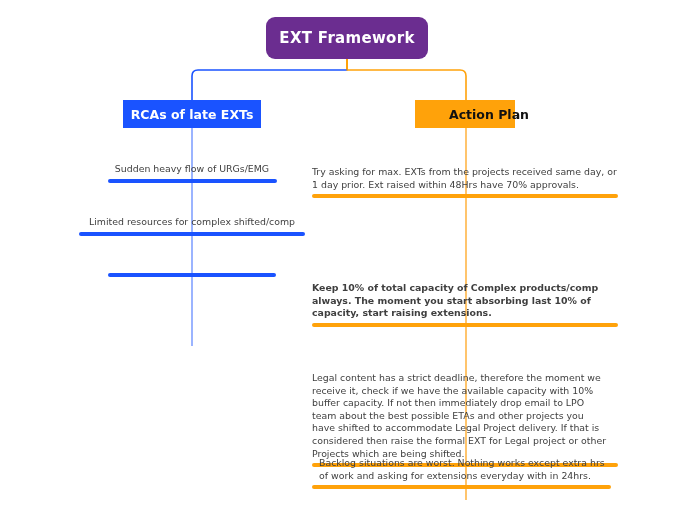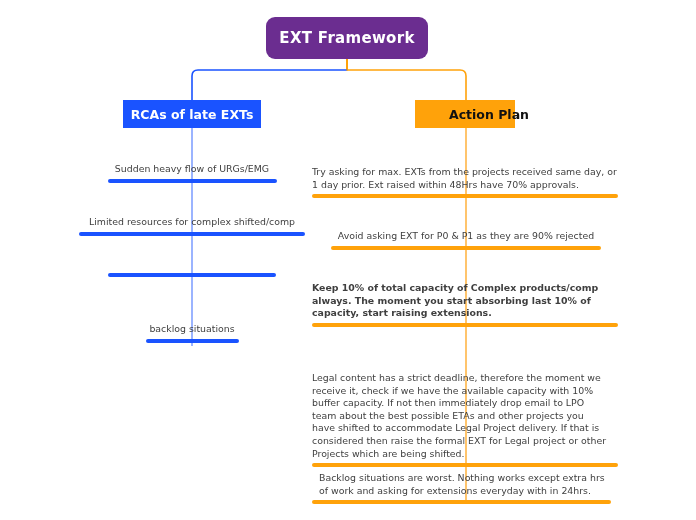--- a/index.html
+++ b/index.html
@@ -142,47 +142,39 @@
 
   <div class="leaf leaf-left" style="left:78px; top:216px; width:228px;">
     <span class="leaf-text">Limited resources for complex shifted/comp</span>
     <span class="leaf-bar" style="width:226px; margin-left:1px;"></span>
   </div>
 
   <div class="leaf leaf-left" style="left:78px; top:270px; width:228px;">
     <span class="leaf-bar" style="width:168px; margin-left:30px;"></span>
   </div>
 
-  <div class="leaf leaf-left" style="left:78px; top:323px; width:228px;">
-    <span class="leaf-text">backlog situations</span>
-    <span class="leaf-bar" style="width:93px; margin-left:68px;"></span>
-  </div>
 
   <div class="branch-node branch-right">
     <span class="label">Action Plan</span>
   </div>
 
   <div class="leaf leaf-right" style="left:312px; top:166px; width:306px;">
     <span class="leaf-text">Try asking for max. EXTs from the projects received same day, or 1 day prior. Ext raised within 48Hrs have 70% approvals.</span>
     <span class="leaf-bar" style="width:306px;"></span>
   </div>
 
-  <div class="leaf leaf-right" style="left:331px; top:230px; width:270px;">
-    <span class="leaf-text" style="text-align:center;">Avoid asking EXT for P0 &amp; P1 as they are 90% rejected</span>
-    <span class="leaf-bar" style="width:270px;"></span>
-  </div>
 
   <div class="leaf leaf-right" style="left:312px; top:282px; width:306px;font-weight:bold;">
     <span class="leaf-text">Keep 10% of total capacity of Complex products/comp always. The moment you start absorbing last 10% of capacity, start raising extensions.</span>
     <span class="leaf-bar" style="width:306px;"></span>
   </div>
 
   <div class="leaf leaf-right" style="left:312px; top:372px; width:296px;">
     <span class="leaf-text">Legal content has a strict deadline, therefore the moment we receive it, check if we have the available capacity with 10% buffer capacity. If not then immediately drop email to LPO team about the best possible ETAs and other projects you have shifted to accommodate Legal Project delivery. If that is considered then raise the formal EXT for Legal project or other Projects which are being shifted.</span>
     <span class="leaf-bar" style="width:306px;"></span>
   </div>
 
-  <div class="leaf leaf-right" style="left:319px; top:472px; width:294px;">
+  <div class="leaf leaf-right" style="left:319px; top:457px; width:294px;">
     <span class="leaf-text">Backlog situations are worst. Nothing works except extra hrs of work and asking for extensions everyday with in 24hrs.</span>
     <span class="leaf-bar" style="width:299px; margin-left:-7px;"></span>
   </div>
 
 </div>
 
 </body></html>

